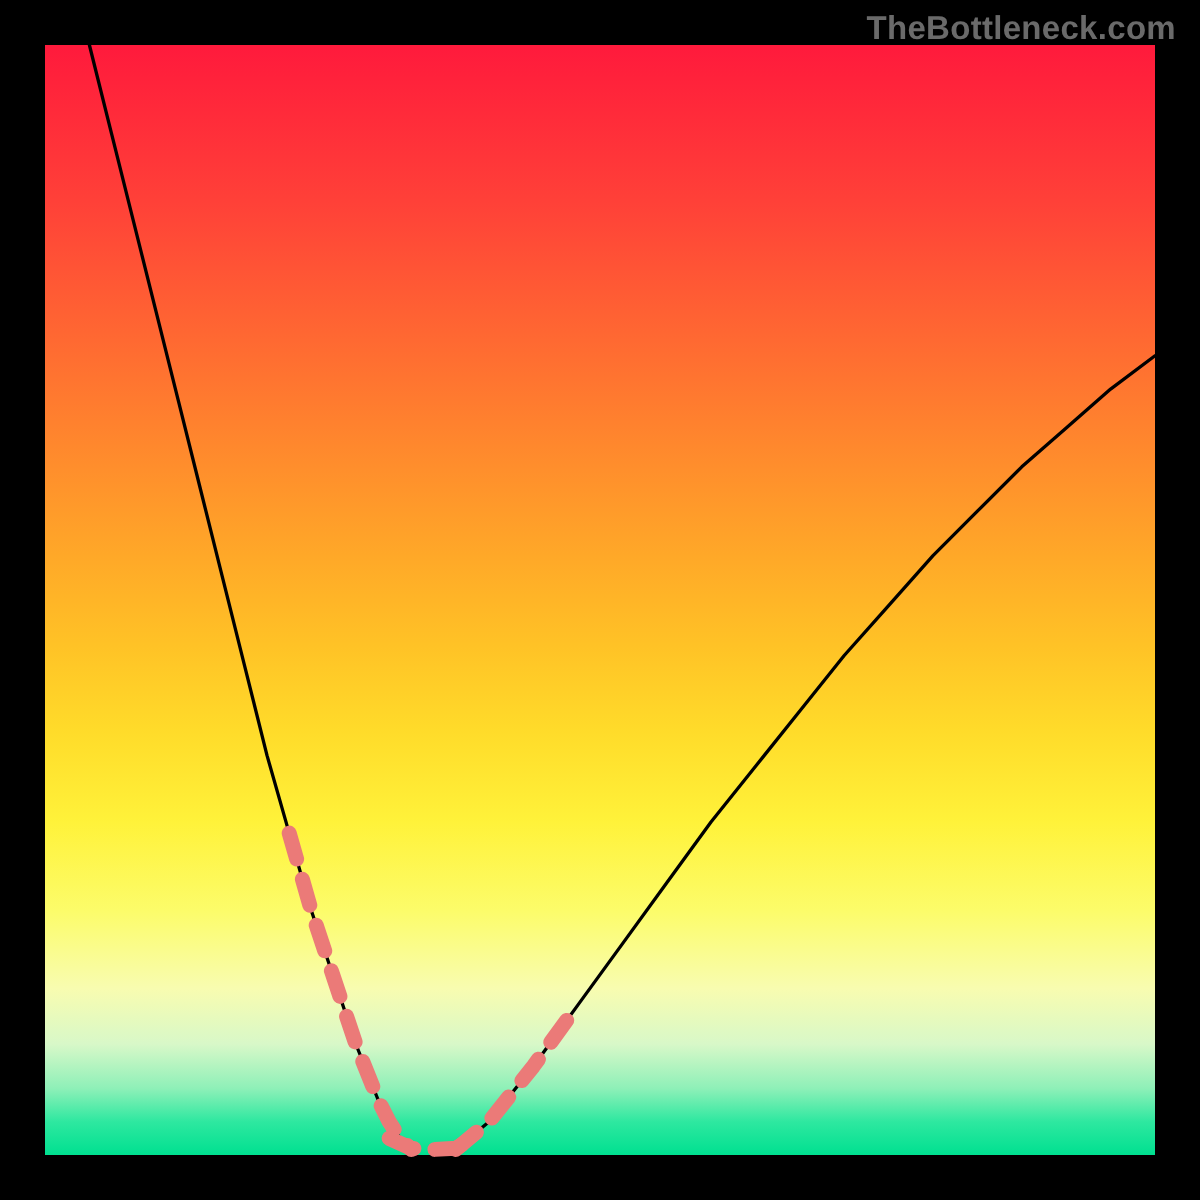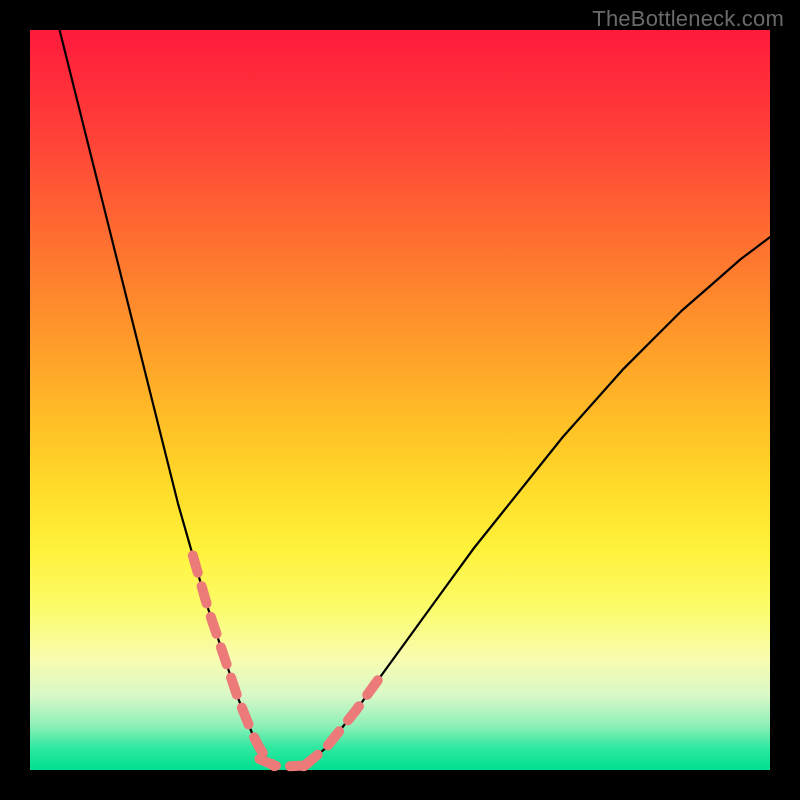--- a/index.html
+++ b/index.html
@@ -36,21 +36,21 @@
       #00e090 100%
     );
   }
   .watermark {
     position: absolute;
     top: 6px;
     right: 16px;
     color: #6a6a6a;
     font-size: 22px;
     letter-spacing: 0.2px;
-    font-weight: 400;
+    font-weight: 700;
     user-select: none;
   }
   svg.curve-layer {
     position: absolute;
     left: 0;
     top: 0;
     width: 740px;
     height: 740px;
     overflow: visible;
   }

